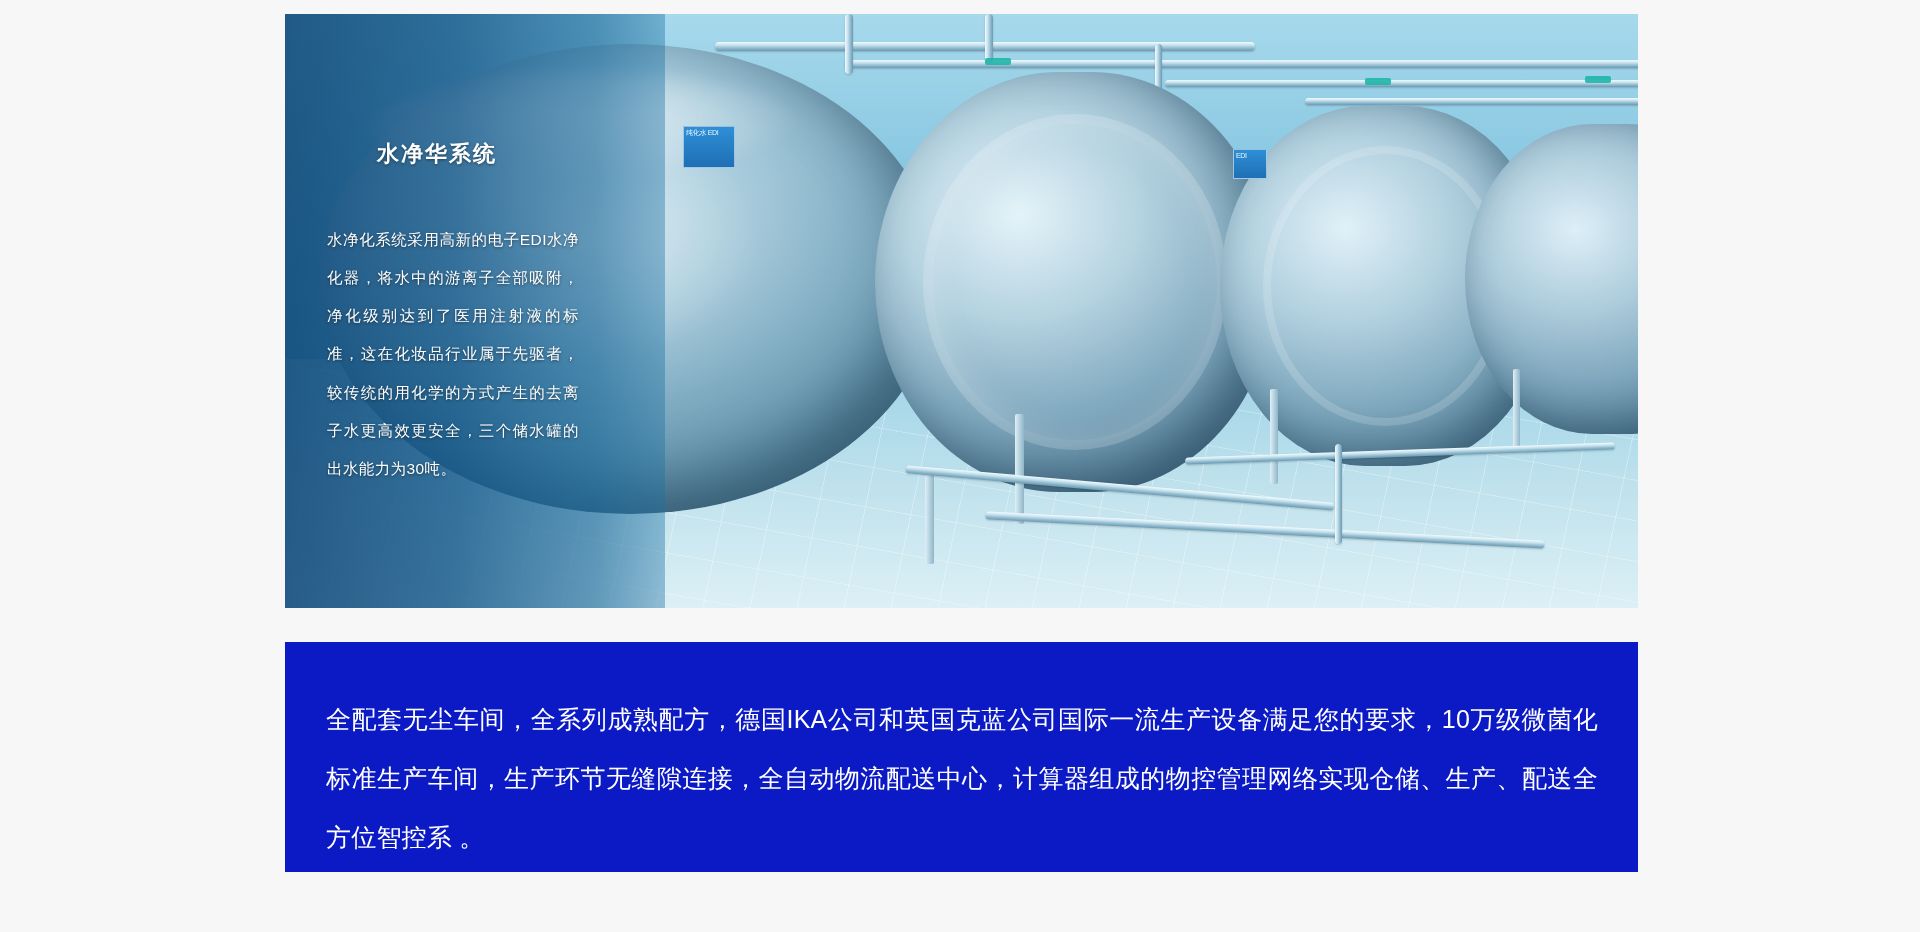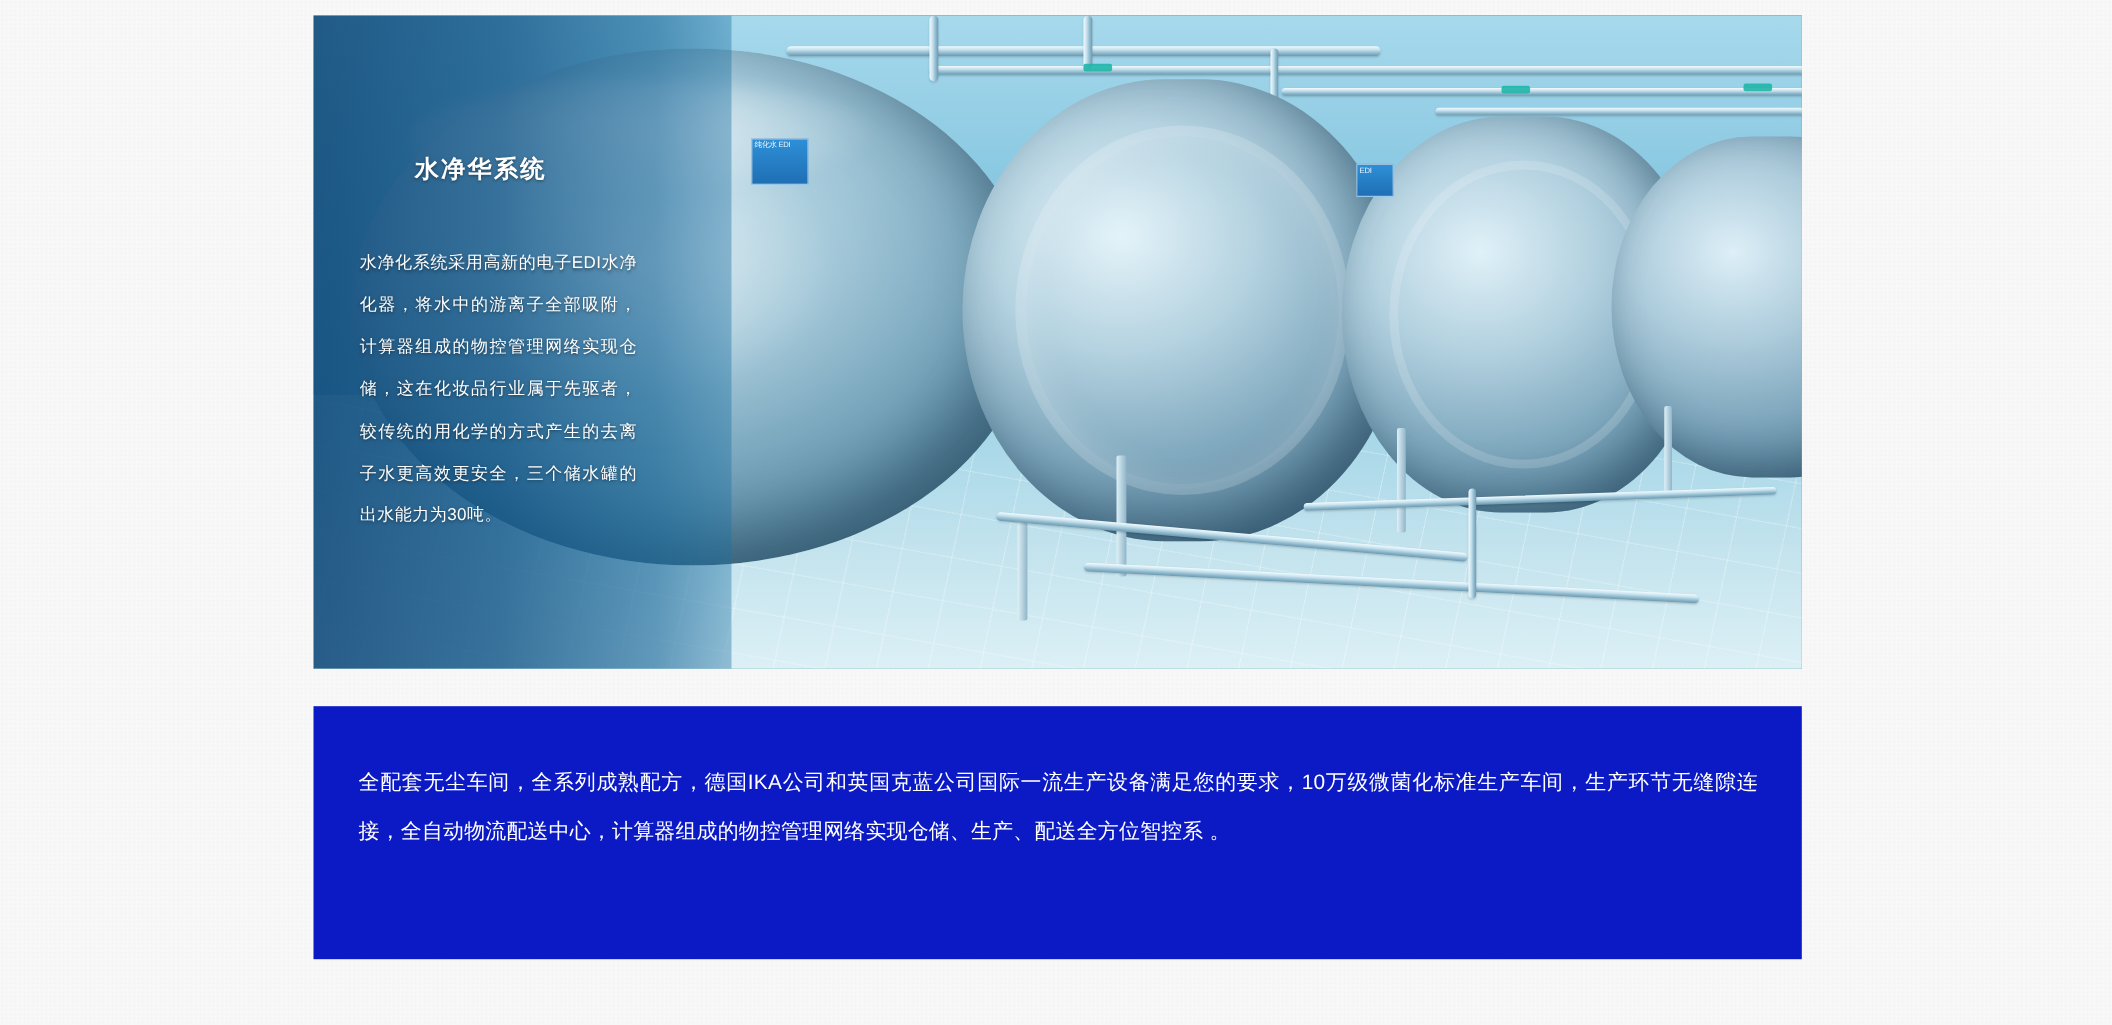--- a/index.html
+++ b/index.html
@@ -210,21 +210,21 @@
     width: 1353px;
     height: 230px;
     background: #0b1ac4;
   }
   .callout-text {
     position: absolute;
     left: 41px;
     top: 48px;
     width: 1272px;
     color: #ffffff;
-    font-size: 19px;
+    font-size: 25px;
     line-height: 2.35;
     letter-spacing: 0.2px;
     text-align: justify;
     text-justify: inter-ideograph;
   }
 </style>
 </head>
 <body>
 
 <div class="hero">
@@ -263,19 +263,19 @@
     <div class="pipe" style="left:620px;top:470px;width:430px;height:8px;transform:rotate(5deg);"></div>
     <div class="pipe" style="left:700px;top:512px;width:560px;height:8px;transform:rotate(3deg);"></div>
     <div class="pipe" style="left:900px;top:436px;width:430px;height:7px;transform:rotate(-2deg);"></div>
     <div class="pipe v" style="left:1050px;top:430px;width:7px;height:100px;"></div>
   </div>
 
   <div class="hero-overlay"></div>
 
   <div class="hero-text">
     <div class="hero-title">水净华系统</div>
-    <div class="hero-body">水净化系统采用高新的电子EDI水净化器，将水中的游离子全部吸附，计算器组成的物控管理网络实现仓储，这在化妆品行业属于先驱者，较传统的用化学的方式产生的去离子水更高效更安全，三个储水罐的出水能力为30吨。</div>
+    <div class="hero-body">水净化系统采用高新的电子EDI水净化器，将水中的游离子全部吸附，净化级别达到了医用注射液的标准，这在化妆品行业属于先驱者，较传统的用化学的方式产生的去离子水更高效更安全，三个储水罐的出水能力为30吨。</div>
   </div>
 </div>
 
 <div class="callout">
   <div class="callout-text">全配套无尘车间，全系列成熟配方，德国IKA公司和英国克蓝公司国际一流生产设备满足您的要求，10万级微菌化标准生产车间，生产环节无缝隙连接，全自动物流配送中心，计算器组成的物控管理网络实现仓储、生产、配送全方位智控系 。</div>
 </div>
 
 </body></html>

